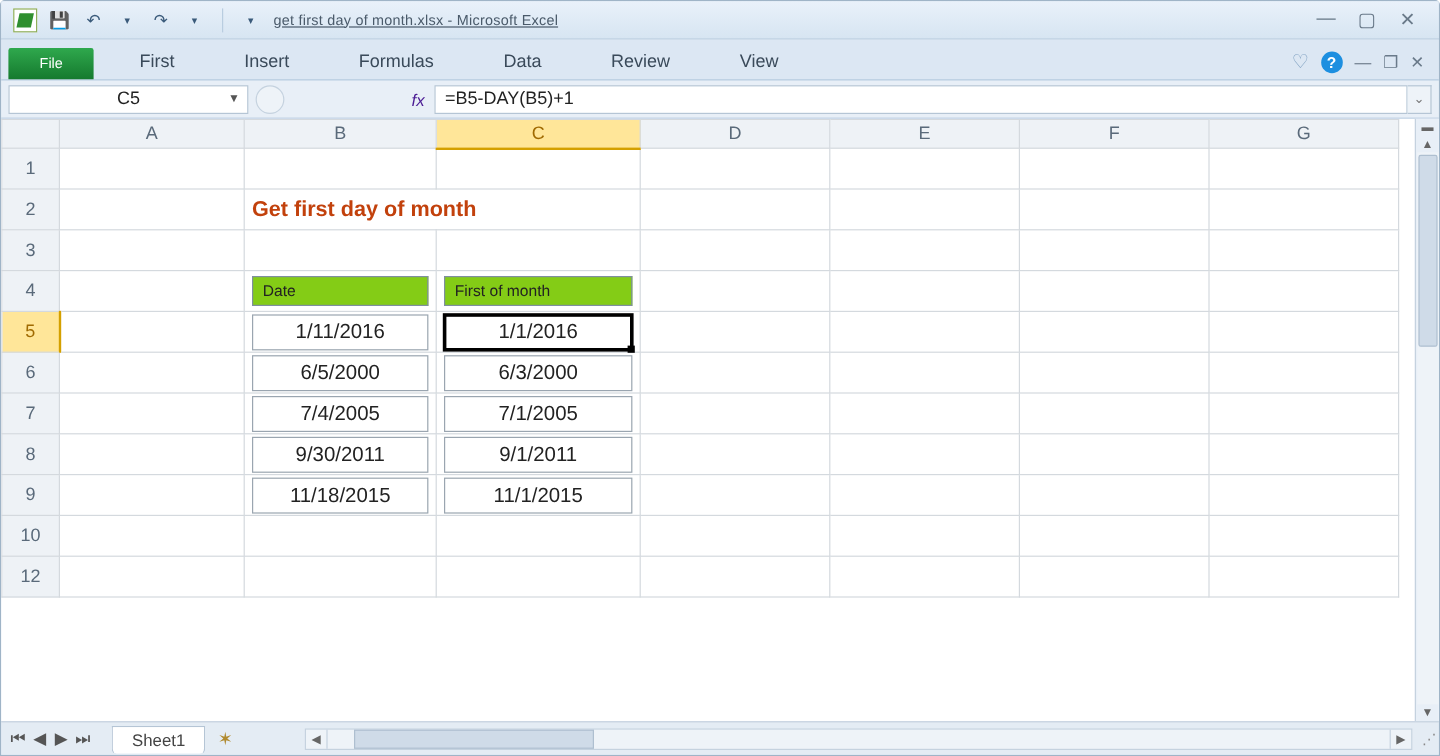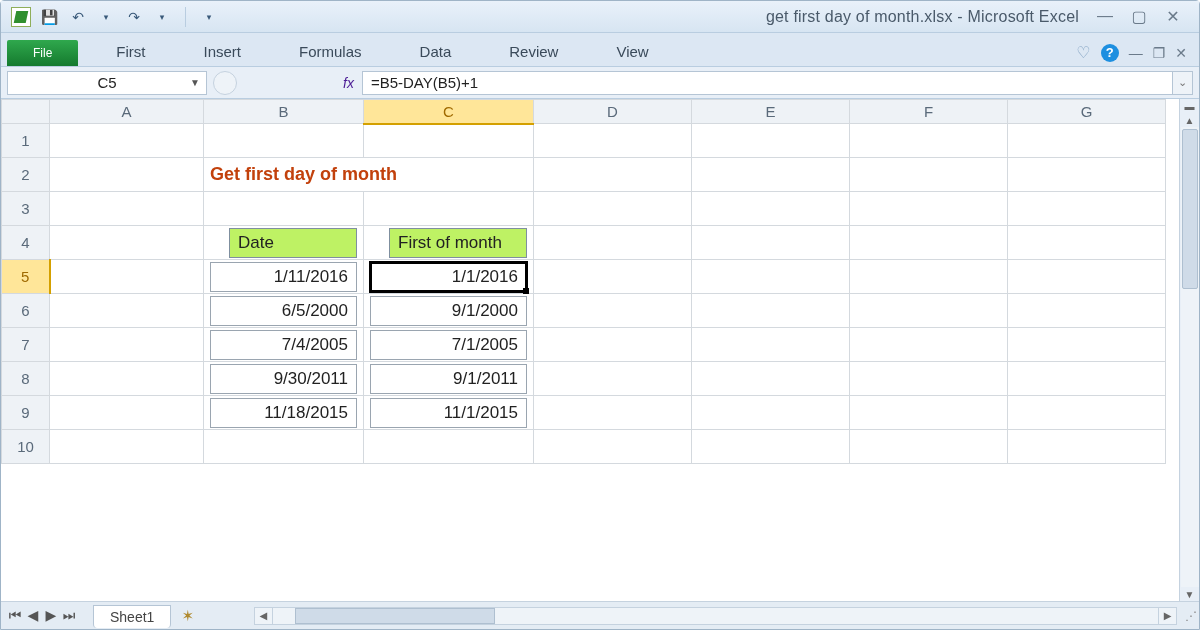--- a/index.html
+++ b/index.html
@@ -6,21 +6,21 @@
   body { width: 1200px; height: 630px; background: #fff; overflow: hidden; }
   .window { width: 1200px; height: 630px; border: 1px solid #9fb4c7; border-radius: 4px 4px 0 0; background: #dce7f3; display: flex; flex-direction: column; }
 
   
   .titlebar { height: 32px; display: flex; align-items: center; background: linear-gradient(#e9f1fa,#d7e5f2); border-bottom: 1px solid #b9cde0; }
   .qat { display: flex; align-items: center; gap: 10px; padding: 0 10px; }
   .xicon { width: 20px; height: 20px; border: 1px solid #8fae5a; background: #fff; display:flex; align-items:center; justify-content:center; }
   .xicon-inner { width: 12px; height: 12px; background: #2f8f2f; transform: skewX(-12deg); }
   .qbtn { width:18px; height:18px; display:flex; align-items:center; justify-content:center; color:#3a5a7a; font-size:14px; }
   .qsep { width:1px; height:20px; background:#b9cde0; margin:0 4px; }
-  .title { flex:1; text-align:right; font-size:16px; color:#4a5a6a; letter-spacing:.2px; }
+  .title { flex:1; text-align:left; font-size:12px; color:#4a5a6a; letter-spacing:.2px;text-decoration:underline; }
   .winctrl { display:flex; gap:14px; padding:0 16px; }
   .winctrl span { font-size:16px; color:#6a7a8a; width:20px; text-align:center; }
 
   
   .ribbon { height:34px; display:flex; align-items:flex-end; background:#dce7f3; border-bottom:1px solid #b9cde0; padding:0 6px; position:relative; }
   .file-tab { background:#208b3a; background:linear-gradient(#2fa84d,#157a2e); color:#fff; padding:6px 26px; font-size:12px; border-radius:2px 2px 0 0; margin-right:22px; }
   .tab { padding:6px 16px; font-size:15px; color:#3a4a5a; margin-right:26px; cursor:default; }
   .ribbon-right { position:absolute; right:12px; bottom:4px; display:flex; gap:10px; align-items:center; }
   .heart { color:#7fa0c0; font-size:16px; }
   .helpcircle { width:18px;height:18px;border-radius:50%;background:#1d8fe0;color:#fff;font-size:13px;display:flex;align-items:center;justify-content:center;font-weight:bold; }
@@ -42,22 +42,22 @@
   table.sheet th, table.sheet td { border:1px solid #d4d9de; font-size:15px; }
   th.colhdr { background:#eef2f6; height:24px; color:#5a6a7a; font-weight:normal; border-top:none; }
   th.colhdr.sel { background:#ffe699; color:#a06a00; border-bottom:2px solid #d4a000; }
   th.rowhdr { background:#eef2f6; width:48px; color:#5a6a7a; font-weight:normal; text-align:center; }
   th.rowhdr.sel { background:#ffe699; color:#a06a00; border-right:2px solid #d4a000; }
   th.corner { background:#eef2f6; width:48px; height:24px; }
   td.cell { height:34px; padding:0 6px; color:#222; background:#fff; }
   .boldtxt { font-weight:bold; font-size:18px; color:#c2410c; }
 
   
-  .thdr { background:#bef264; border:1px solid #7f8f9f; padding:4px 8px; font-size:17px; color:#222;margin-left:19px; }
-  .tcell { border:1px solid #9aa5b0; padding:4px 8px; font-size:17px; text-align:right; color:#222; background:#fff; }
+  .thdr { background:#84cc16; border:1px solid #7f8f9f; padding:4px 8px; font-size:13px; color:#222; }
+  .tcell { border:1px solid #9aa5b0; padding:4px 8px; font-size:17px; text-align:center; color:#222; background:#fff; }
   .selcell { outline:3px solid #000; outline-offset:-2px; position:relative; }
   .selcell::after { content:""; position:absolute; right:-3px; bottom:-3px; width:6px; height:6px; background:#000; }
 
   
   .vscroll { width:20px; background:#e8eff7; border-left:1px solid #c5d2df; display:flex; flex-direction:column; align-items:center; }
   .vscroll .sq { width:18px;height:14px; display:flex;align-items:center;justify-content:center;color:#666;font-size:10px; }
   .vscroll .track { flex:1; width:18px; background:#eef3f8; position:relative; }
   .vscroll .thumb { position:absolute; top:2px; left:1px; width:16px; height:160px; background:#cfdbe8; border:1px solid #aebfd0; border-radius:2px; }
 
   
@@ -212,21 +212,21 @@
               <td class="cell"></td>
               <td class="cell"></td>
             </tr>
         <tr>
               <th class="rowhdr">6</th>
               <td class="cell"></td>
           <td class="cell">
                 <div class="tcell">6/5/2000</div>
               </td>
           <td class="cell">
-                <div class="tcell">9/1/2000</div>
+                <div class="tcell">6/3/2000</div>
               </td>
           <td class="cell"></td>
               <td class="cell"></td>
               <td class="cell"></td>
               <td class="cell"></td>
             </tr>
         <tr>
               <th class="rowhdr">7</th>
               <td class="cell"></td>
           <td class="cell">
@@ -263,20 +263,30 @@
           <td class="cell">
                 <div class="tcell">11/1/2015</div>
               </td>
           <td class="cell"></td>
               <td class="cell"></td>
               <td class="cell"></td>
               <td class="cell"></td>
             </tr>
         <tr>
               <th class="rowhdr">10</th>
+              <td class="cell"></td>
+              <td class="cell"></td>
+              <td class="cell"></td>
+              <td class="cell"></td>
+              <td class="cell"></td>
+              <td class="cell"></td>
+              <td class="cell"></td>
+            </tr>
+        <tr>
+              <th class="rowhdr">12</th>
               <td class="cell"></td>
               <td class="cell"></td>
               <td class="cell"></td>
               <td class="cell"></td>
               <td class="cell"></td>
               <td class="cell"></td>
               <td class="cell"></td>
             </tr>
       </tbody>
         </table>

